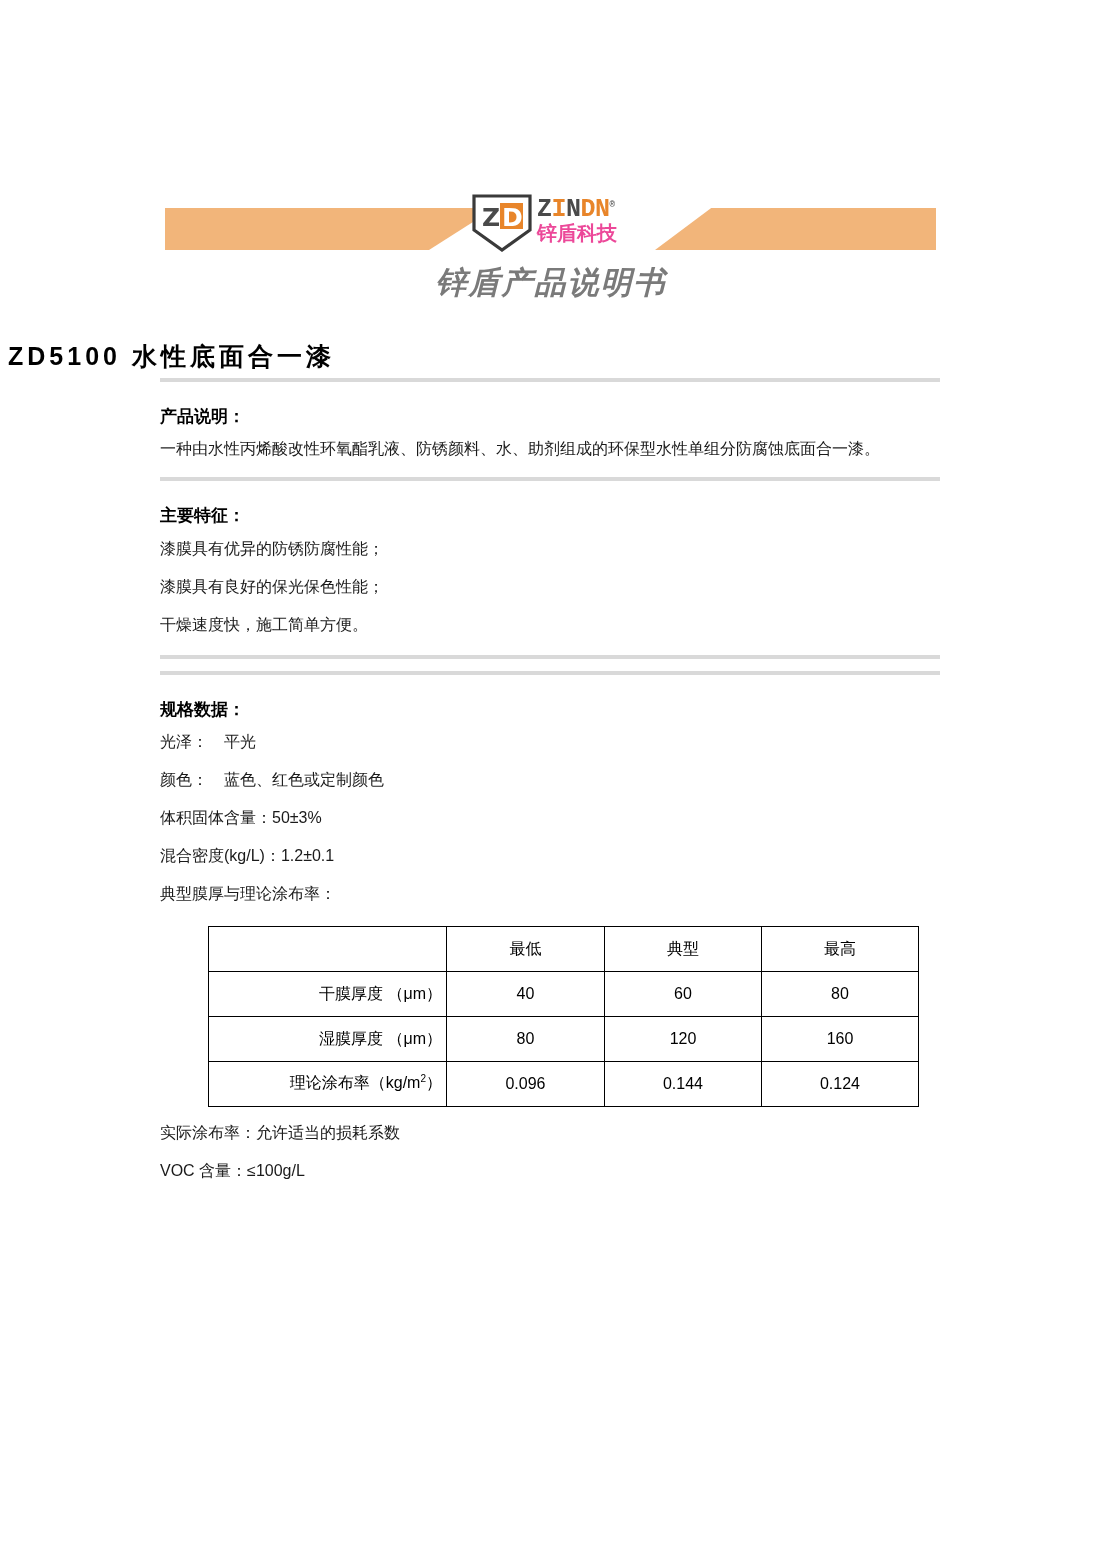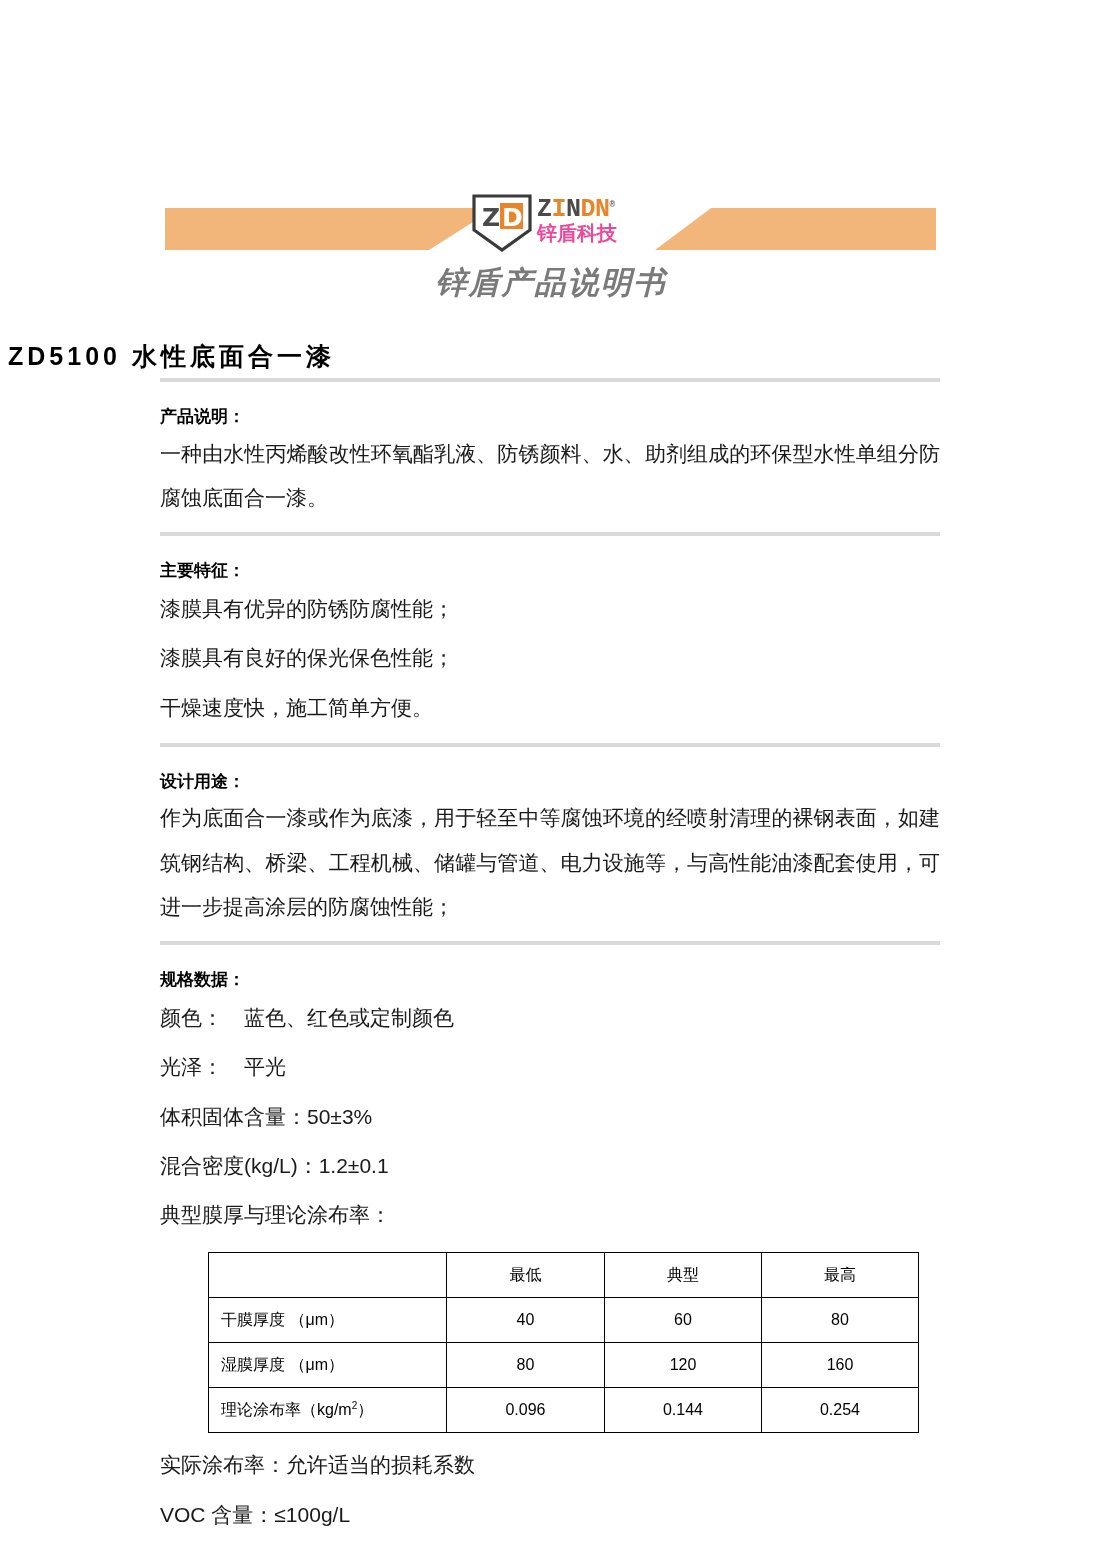--- a/index.html
+++ b/index.html
@@ -136,21 +136,21 @@
     padding-top: 2px;
   }
   .sec-head {
     font-size: 17px;
     font-weight: bold;
     color: #000;
     margin: 20px 0 0 0;
     line-height: 1.5;
   }
   .para {
-    font-size: 21px;
+    font-size: 16px;
     color: #1a1a1a;
     line-height: 2.1;
     margin: 2px 0 0 0;
     text-align: justify;
   }
   .para.tight { line-height: 2.25; }
   .spacer-sm { height: 12px; }
 
   
   .tbl-wrap {
@@ -166,21 +166,21 @@
     border: 1.5px solid #000;
     height: 44px;
     font-size: 16px;
     font-weight: normal;
     color: #000;
     text-align: center;
     vertical-align: middle;
     padding: 0 4px;
   }
   table.spec td.rowlabel {
-    text-align: left;
+    text-align: right;
     padding-left: 12px;
   }
   table.spec col.c0 { width: 238px; }
   table.spec col.c1 { width: 158px; }
   table.spec col.c2 { width: 157px; }
   table.spec col.c3 { width: 157px; }
   .sup { font-size: 10px; vertical-align: super; }
 
   
   .footer {
@@ -238,32 +238,28 @@
     <div class="section">
       <div class="sec-head">主要特征：</div>
       <div class="para tight">漆膜具有优异的防锈防腐性能；</div>
       <div class="para tight">漆膜具有良好的保光保色性能；</div>
       <div class="para tight">干燥速度快，施工简单方便。</div>
     </div>
 
     <div class="spacer-sm"></div>
     <div class="divider"></div>
 
-    <div class="section">
-      <div class="sec-head">设计用途：</div>
-      <div class="para">作为底面合一漆或作为底漆，用于轻至中等腐蚀环境的经喷射清理的裸钢表面，如建筑钢结构、桥梁、工程机械、储罐与管道、电力设施等，与高性能油漆配套使用，可进一步提高涂层的防腐蚀性能；</div>
-    </div>
 
     <div class="spacer-sm"></div>
     <div class="divider"></div>
 
     <div class="section">
       <div class="sec-head">规格数据：</div>
+      <div class="para tight">光泽：　平光</div>
       <div class="para tight">颜色：　蓝色、红色或定制颜色</div>
-      <div class="para tight">光泽：　平光</div>
       <div class="para tight">体积固体含量：50±3%</div>
       <div class="para tight">混合密度(kg/L)：1.2±0.1</div>
       <div class="para tight">典型膜厚与理论涂布率：</div>
 
       <div class="tbl-wrap">
         <table class="spec">
           <colgroup>
             <col class="c0">
               <col class="c1">
               <col class="c2">
@@ -287,21 +283,21 @@
             <tr>
               <td class="rowlabel">湿膜厚度 （μm）</td>
               <td>80</td>
               <td>120</td>
               <td>160</td>
             </tr>
             <tr>
               <td class="rowlabel"><span>理论涂布率</span><span>（kg/m</span><span class="sup">2</span><span>）</span></td>
               <td>0.096</td>
               <td>0.144</td>
-              <td>0.254</td>
+              <td>0.124</td>
             </tr>
           </tbody>
         </table>
       </div>
 
       <div class="para tight" style="margin-top:8px;">实际涂布率：允许适当的损耗系数</div>
       <div class="para tight">VOC 含量：≤100g/L</div>
     </div>
 
   </div>

